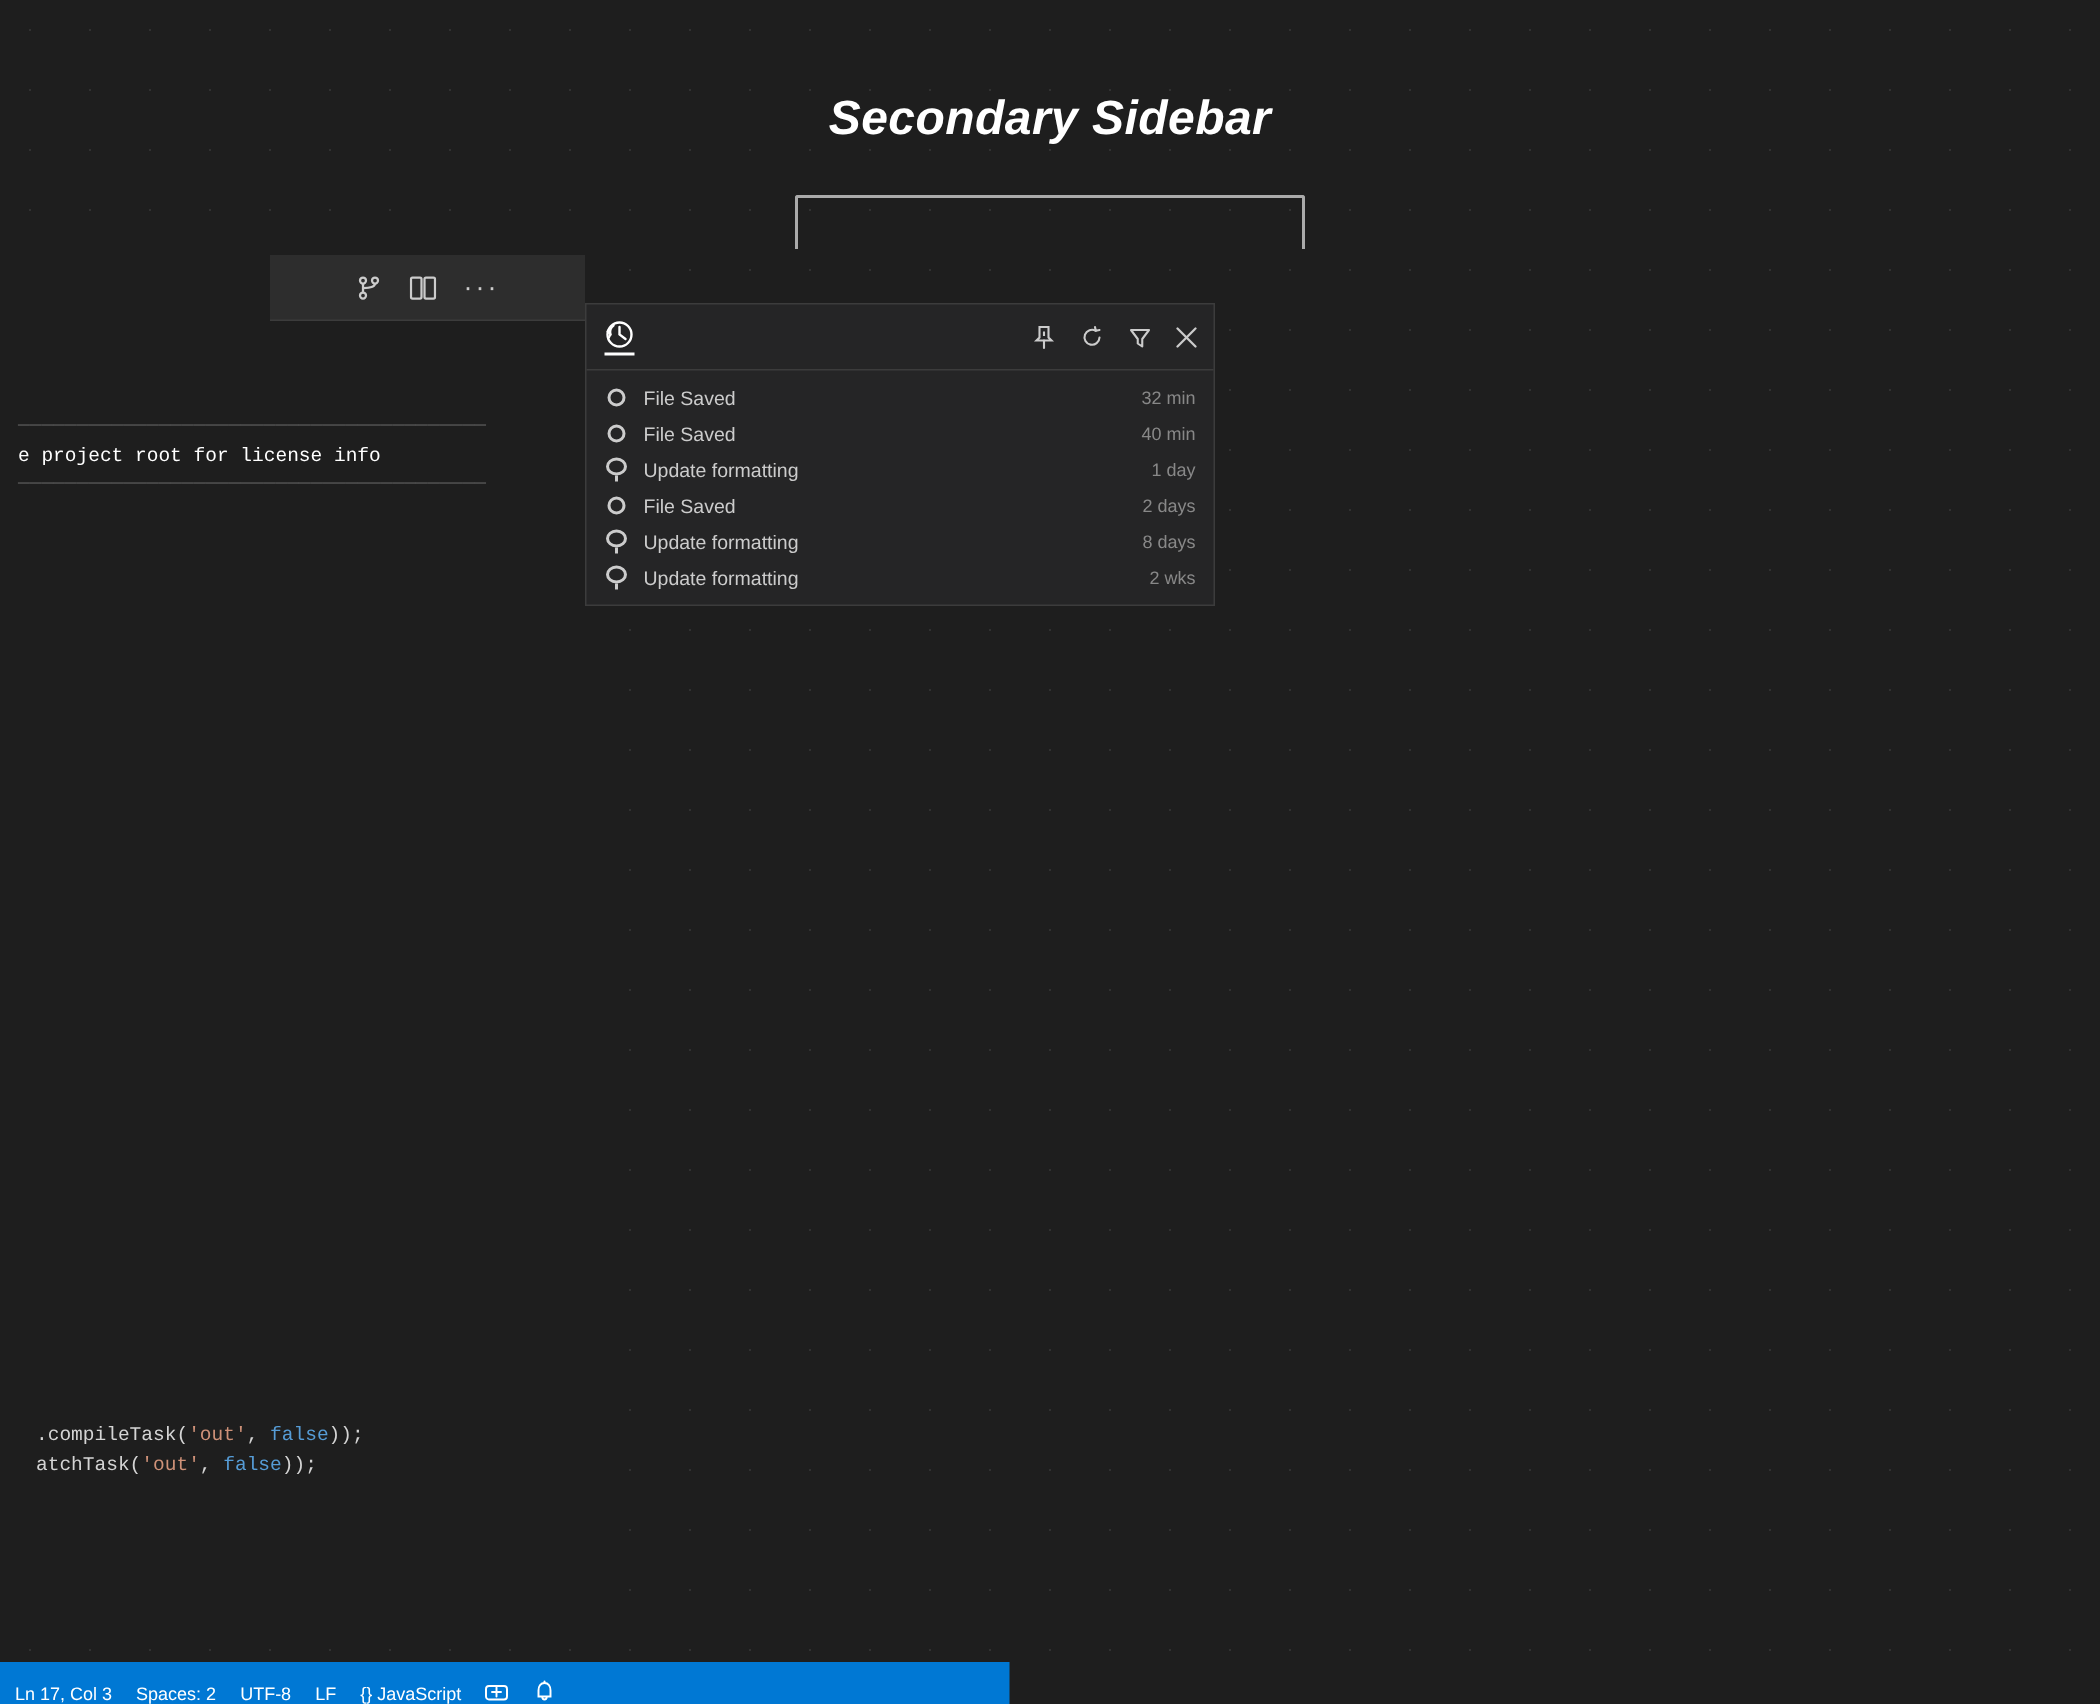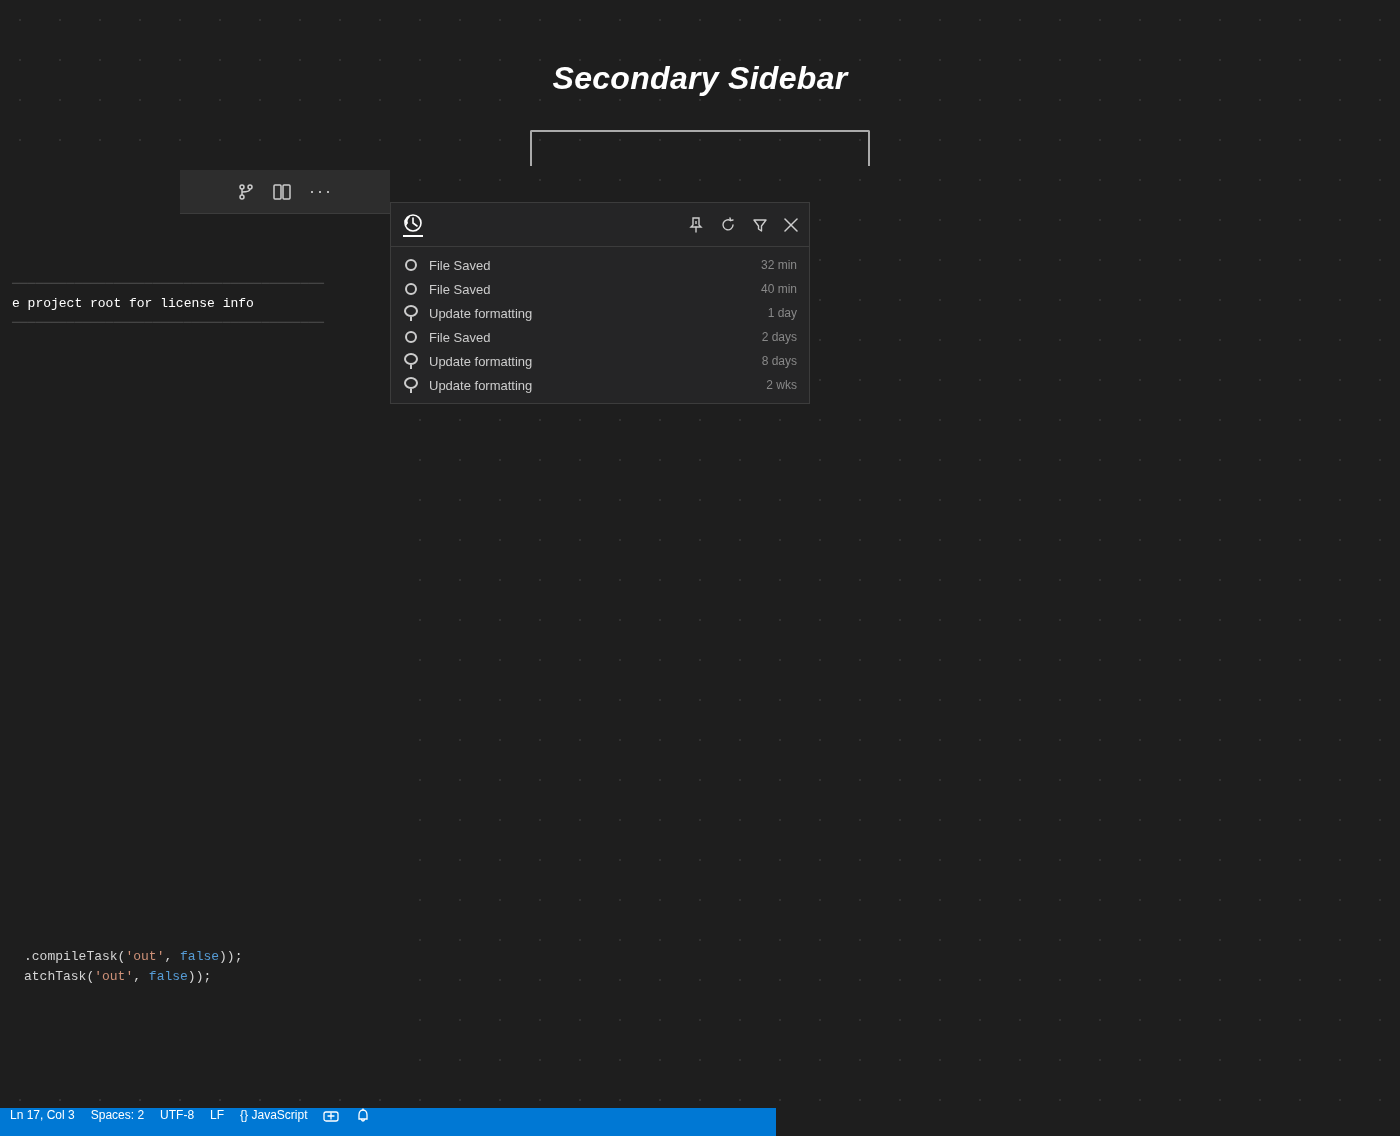--- a/index.html
+++ b/index.html
@@ -81,25 +81,25 @@
     .code-text-white { color: #d4d4d4; }
     .code-text-green { color: #ffffff; font-family: Liberation Mono, monospace; }
     .code-keyword { color: #569cd6; }
     .code-string { color: #ce9178; }
 
     
     .status-bar {
       position: absolute;
       bottom: 0;
       left: 0;
-      width: 776px;
+      width: 673px;
       height: 28px;
       background: #0078d4;
       display: flex;
-      align-items: flex-start;
+      align-items: flex-end;
       padding: 0 10px;
       gap: 16px;
       z-index: 10;
     }
 
     .status-item {
       color: #ffffff;
       font-size: 12px;
       font-family: 'Segoe UI', sans-serif;
       white-space: nowrap;

